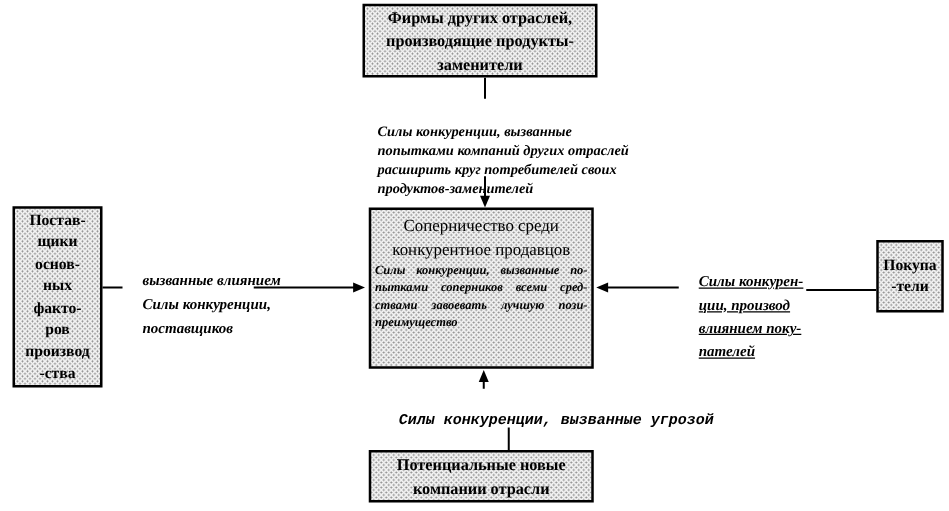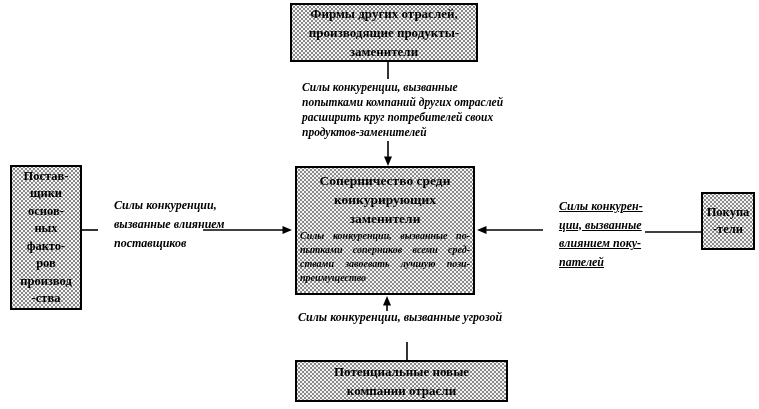--- a/index.html
+++ b/index.html
@@ -36,47 +36,48 @@
     flex-direction: column;
     align-items: center;
     justify-content: center;
     text-align: center;
     font-weight: bold;
   }
   .box-substitutes { left: 290px; top: 3px;   width: 188px; height: 59px;  font-size: 13px;  line-height: 19px; }
   .box-rivalry     { left: 295px; top: 166px; width: 180px; height: 129px; justify-content: flex-start; padding-top: 3px; }
   .box-suppliers   { left: 10px;  top: 165px; width: 72px;  height: 145px; font-size: 12.5px; line-height: 17.5px; }
   .box-buyers      { left: 701px; top: 192px; width: 54px;  height: 58px;  font-size: 12.5px; line-height: 17px; }
-  .box-entrants    { left: 295px; top: 360px; width: 213px; height: 42px;  font-size: 13px;  line-height: 19px; }
+  .box-entrants    { left: 295px; top: 360px; width: 180px; height: 42px;  font-size: 13px;  line-height: 19px; }
 
-  .rivalry-title { font-size: 13.5px; line-height: 19px; font-weight: bold; text-align: center; width: 100%; }
+  .rivalry-title { font-size: 13.5px; line-height: 19px; font-weight: normal; text-align: center; width: 100%; }
   .rivalry-body  {
     width: 100%;
     box-sizing: border-box;
     padding: 1px 3px 0 3px;
     font-size: 10px;
     line-height: 14px;
     font-style: italic;
     font-weight: bold;
     text-align: left;
   }
   .rivalry-body .just { text-align: justify; text-align-last: justify; }
 
   .arrow-label {
     position: absolute;
     font-style: italic;
     font-weight: bold;
     font-size: 12px;
     white-space: nowrap;
     text-align: left;
+    margin-top: 19px;
   }
   .label-substitutes { left: 302px; top: 80px;  line-height: 15px;   font-size: 11.5px; }
   .label-suppliers   { left: 114px; top: 196px; line-height: 19px; }
   .label-buyers      { left: 559px; top: 197px; line-height: 18.5px; text-decoration: underline; }
-  .label-entrants    { left: 298px; top: 308px; line-height: 18px; }
+  .label-entrants    { left: 319px; top: 308px; line-height: 18px; font-family: Liberation Mono, monospace; }
 
   .conn { stroke: #000000; stroke-width: 1.6; }
   .head { fill: #000000; stroke: none; }
 </style>
 </head>
 <body>
 
 <div class="canvas">
 
   <svg class="connectors" viewBox="0 0 759 409" aria-hidden="true">
@@ -108,21 +109,21 @@
 
   <div class="box box-substitutes">
     <div>Фирмы других отраслей,</div>
     <div>производящие продукты-</div>
     <div>заменители</div>
   </div>
 
   <div class="box box-rivalry">
     <div class="rivalry-title">
       <div>Соперничество среди</div>
-      <div>конкурирующих заменители</div>
+      <div>конкурентное продавцов</div>
     </div>
     <div class="rivalry-body">
       <div class="just">Силы конкуренции, вызванные по-</div>
       <div class="just">пытками соперников всеми сред-</div>
       <div class="just">ствами завоевать лучшую пози-</div>
       <div>преимущество</div>
     </div>
   </div>
 
   <div class="box box-suppliers">
@@ -147,28 +148,28 @@
   </div>
 
   <div class="arrow-label label-substitutes">
     <div>Силы конкуренции, вызванные</div>
     <div>попытками компаний других отраслей</div>
     <div>расширить круг потребителей своих</div>
     <div>продуктов-заменителей</div>
   </div>
 
   <div class="arrow-label label-suppliers">
+    <div>вызванные влиянием</div>
     <div>Силы конкуренции,</div>
-    <div>вызванные влиянием</div>
     <div>поставщиков</div>
   </div>
 
   <div class="arrow-label label-buyers">
     <div>Силы конкурен-</div>
-    <div>ции, вызванные</div>
+    <div>ции, производ</div>
     <div>влиянием поку-</div>
     <div>пателей</div>
   </div>
 
   <div class="arrow-label label-entrants">
     <div>Силы конкуренции, вызванные угрозой</div>
   </div>
 
 </div>
 

